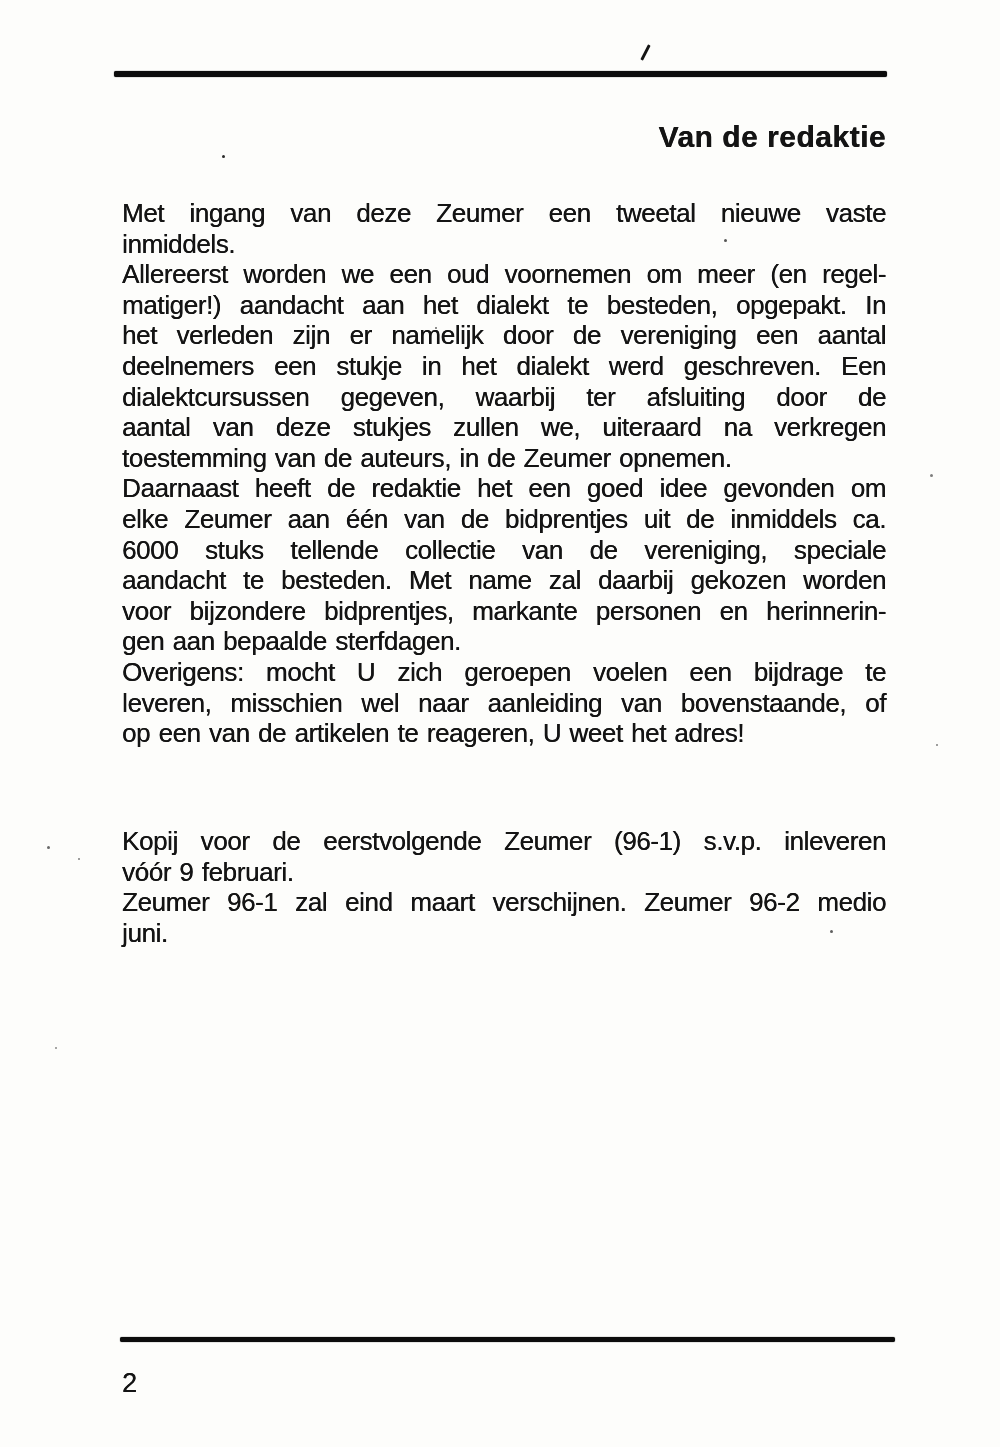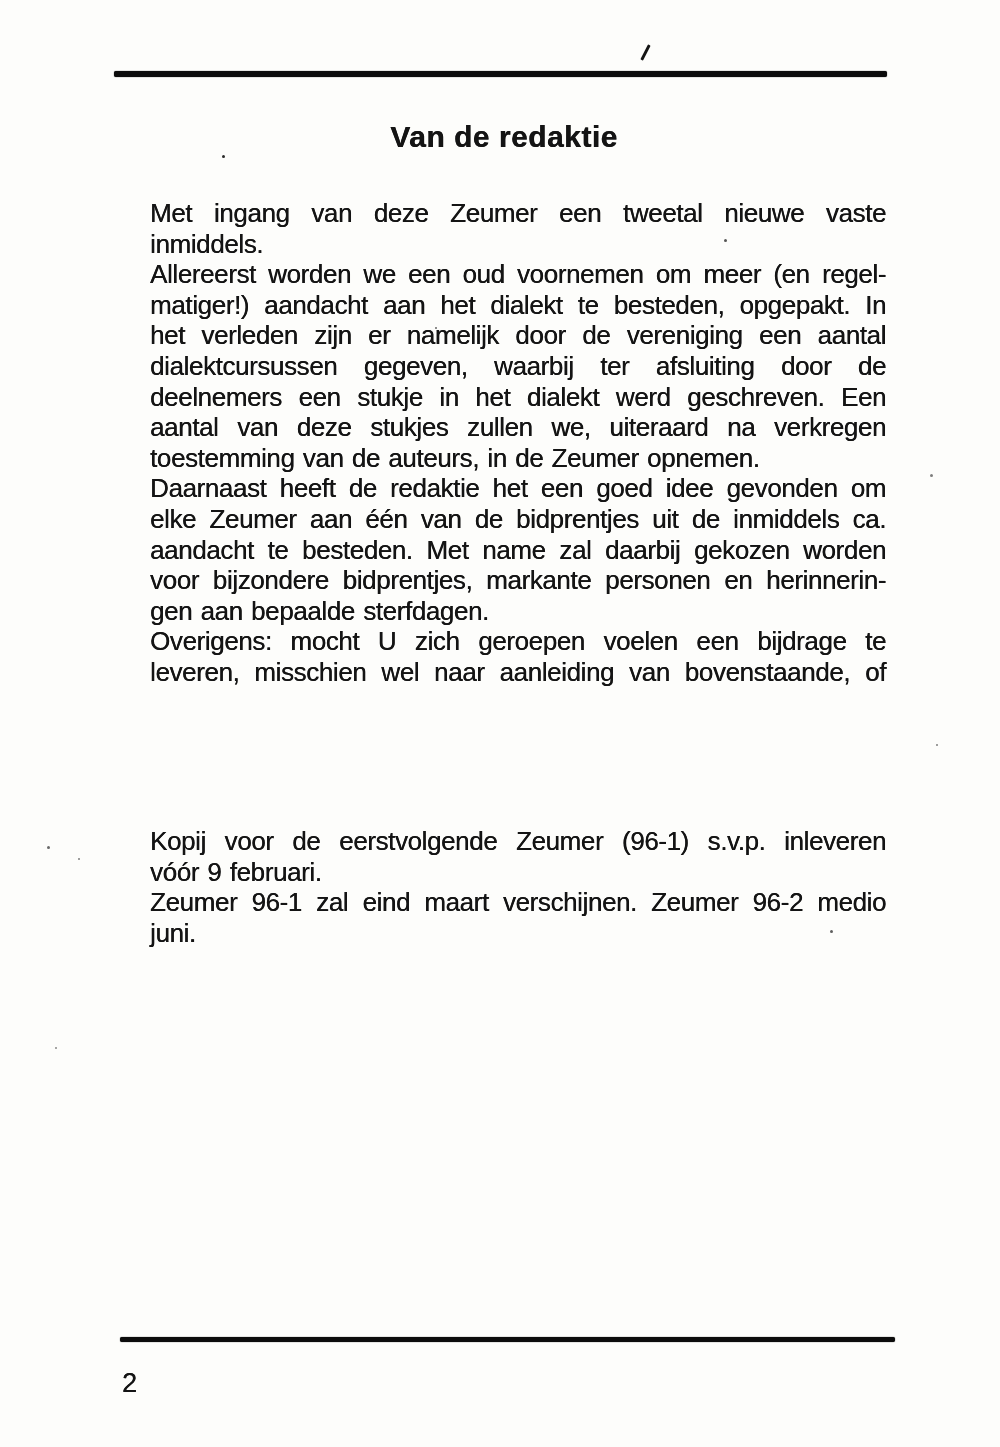--- a/index.html
+++ b/index.html
@@ -33,21 +33,21 @@
     top: 1337px;
     width: 775px;
     height: 5px;
     box-shadow: 0 0 1px #000;
   }
   .doc-title {
     position: absolute;
     left: 122px;
     top: 100px;
     width: 764px;
-    text-align: center;
+    text-align: right;
     font-size: 30px;
     line-height: 34px;
     font-weight: 700;
     letter-spacing: 0.5px;
     text-shadow: 0.4px 0 0 currentColor;
   }
   .text-block {
     position: absolute;
     left: 122px;
     width: 764px;
@@ -56,21 +56,20 @@
     letter-spacing: -0.4px;
     word-spacing: 1.5px;
     text-shadow: 0.3px 0 0 currentColor;
   }
   .main-text  { top: 198px; }
   .footer-text{ top: 826px; }
   .jline {
     text-align: justify;
     text-align-last: justify;
     white-space: normal;
-    margin-left: 28px;
   }
   .jline.last {
     text-align: justify;
     text-align-last: left;
   }
   .page-number {
     position: absolute;
     left: 122px;
     top: 1368px;
     font-size: 27px;
@@ -115,35 +114,37 @@
 
   <div class="text-block main-text" id="main-text">
       <div>
         <div class="jline">Met ingang van deze Zeumer een tweetal nieuwe vaste</div>
         <div class="jline last">inmiddels.</div>
       </div>
       <div>
         <div class="jline">Allereerst worden we een oud voornemen om meer (en regel-</div>
         <div class="jline">matiger!) aandacht aan het dialekt te besteden, opgepakt. In</div>
         <div class="jline">het verleden zijn er namelijk door de vereniging een aantal</div>
+        <div class="jline">deelnemers een stukje in het dialekt werd geschreven. Een</div>
         <div class="jline">dialektcursussen gegeven, waarbij ter afsluiting door de</div>
-        <div class="jline">deelnemers een stukje in het dialekt werd geschreven. Een</div>
         <div class="jline">aantal van deze stukjes zullen we, uiteraard na verkregen</div>
         <div class="jline last">toestemming van de auteurs, in de Zeumer opnemen.</div>
       </div>
       <div>
         <div class="jline">Daarnaast heeft de redaktie het een goed idee gevonden om</div>
         <div class="jline">elke Zeumer aan één van de bidprentjes uit de inmiddels ca.</div>
+        <div class="jline">6000 stuks tellende collectie van de vereniging, speciale</div>
         <div class="jline">aandacht te besteden. Met name zal daarbij gekozen worden</div>
         <div class="jline">voor bijzondere bidprentjes, markante personen en herinnerin-</div>
         <div class="jline last">gen aan bepaalde sterfdagen.</div>
       </div>
       <div>
         <div class="jline">Overigens: mocht U zich geroepen voelen een bijdrage te</div>
         <div class="jline">leveren, misschien wel naar aanleiding van bovenstaande, of</div>
+        <div class="jline last">op een van de artikelen te reageren, U weet het adres!</div>
       </div>
     </div>
 
   <div class="text-block footer-text" id="footer-text">
       <div>
         <div class="jline">Kopij voor de eerstvolgende Zeumer (96-1) s.v.p. inleveren</div>
         <div class="jline last">vóór 9 februari.</div>
       </div>
       <div>
         <div class="jline">Zeumer 96-1 zal eind maart verschijnen. Zeumer 96-2 medio</div>

